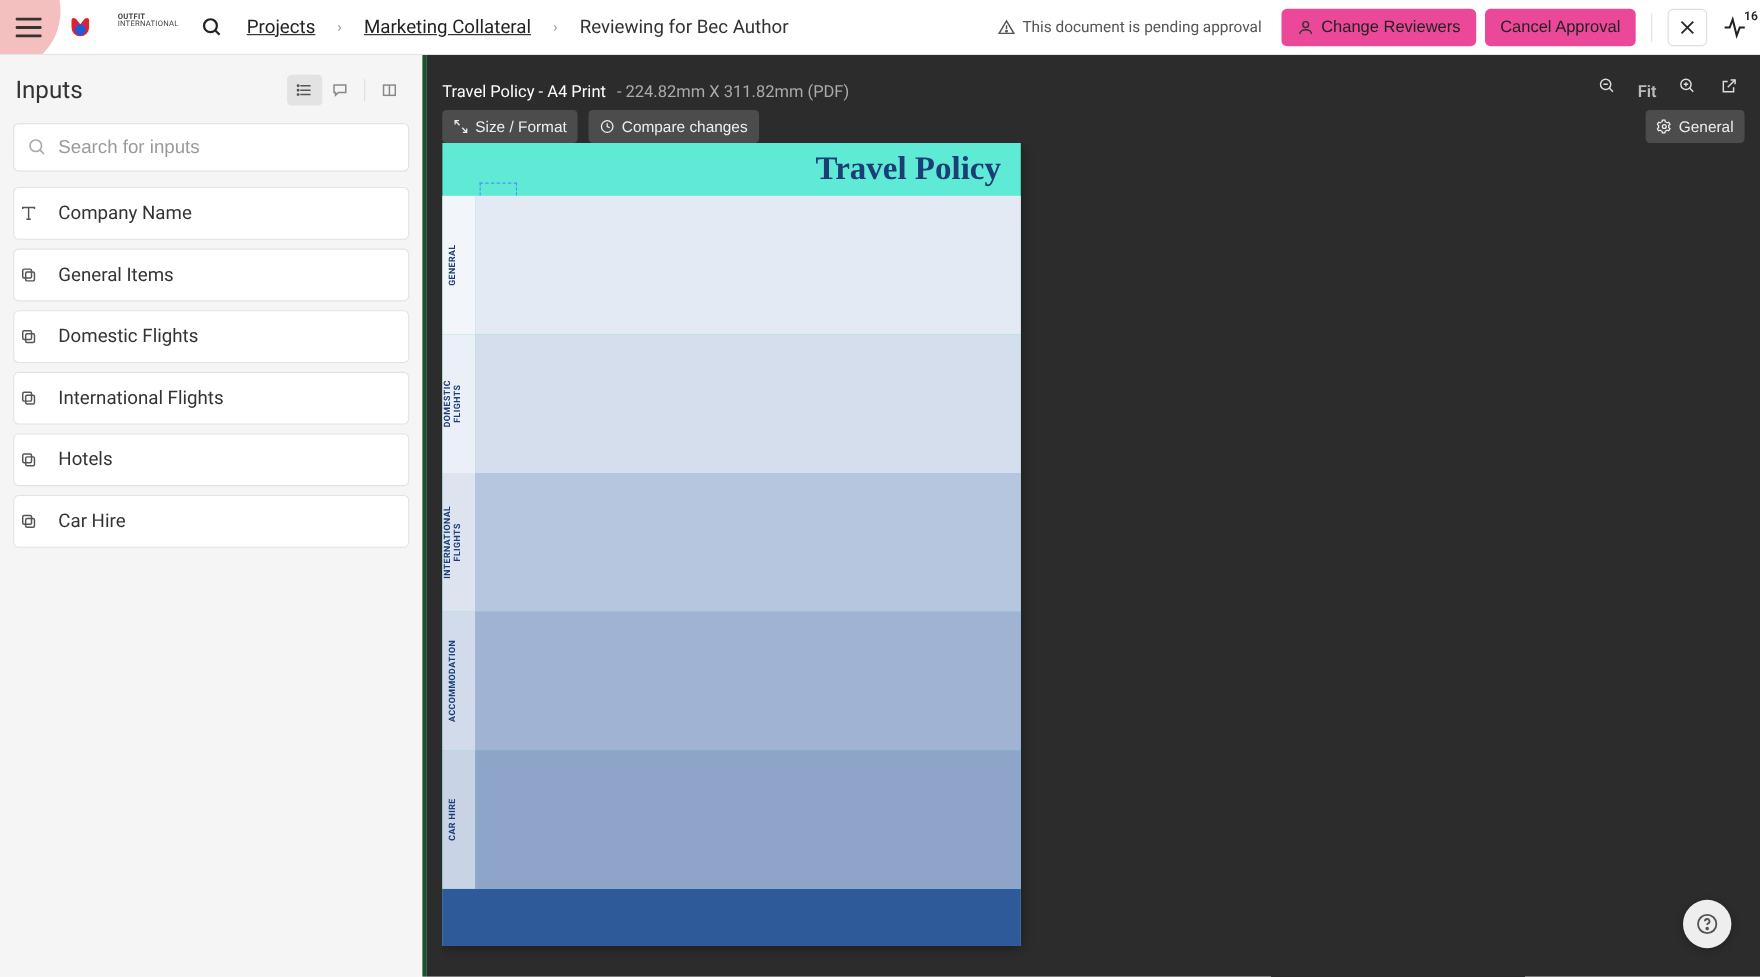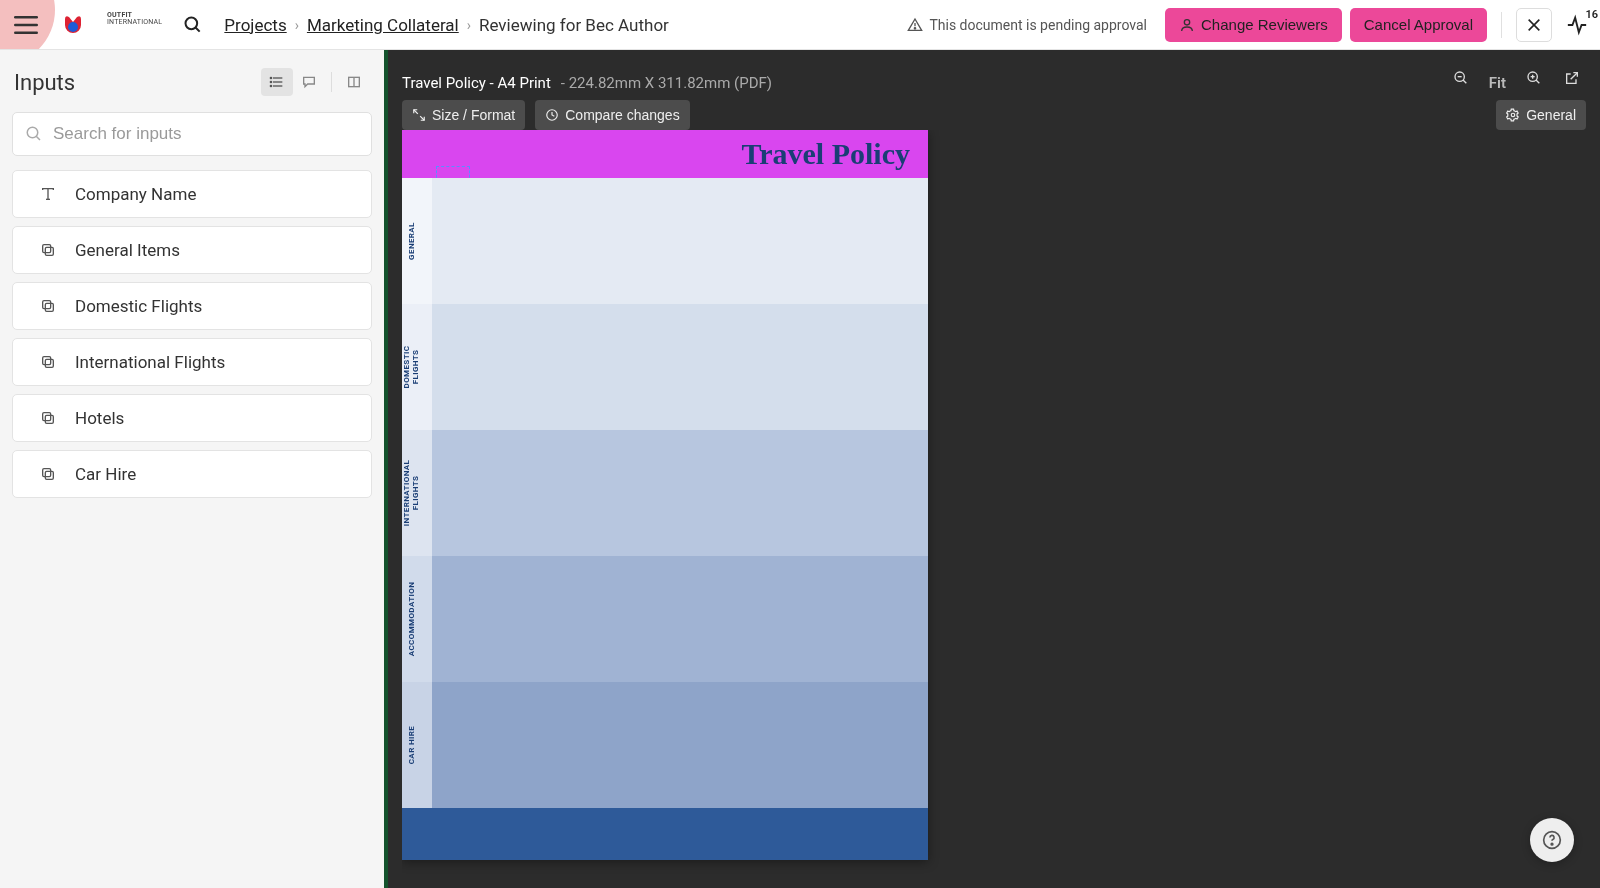--- a/index.html
+++ b/index.html
@@ -29,21 +29,21 @@
     gap: 8px;
   }
   .hamburger { width: 44px; height: 44px; display:flex; align-items:center; justify-content:center; cursor:pointer; }
   .brand { display:flex; align-items:flex-start; gap:21px; margin-left:4px; }
   .brand-mark {
     width:26px; height:26px;
     display:flex; align-items:center; justify-content:center;
   }
   .brand-text { font-size:7px; font-weight:700; color:#444; line-height:1; letter-spacing:0.2px; }
   .search-btn { width:34px; height:34px; display:flex; align-items:center; justify-content:center; margin-left:6px; cursor:pointer; }
-  .breadcrumbs { display:flex; align-items:center; gap:8px; font-size:17px; color:#333; margin-left:6px; }
+  .breadcrumbs { display:flex; align-items:center; gap:20px; font-size:17px; color:#333; margin-left:6px; }
   .breadcrumbs a { color:#222; text-decoration: underline; cursor:pointer; }
   .crumb-sep { color:#999; font-size:14px; }
   .crumb-current { color:#333; }
 
   .topbar .spacer { flex:1; }
 
   .pending { display:flex; align-items:center; gap:6px; color:#555; font-size:14px; margin-right:10px; }
   .btn {
     height:34px; padding:0 14px; border-radius:5px; border:none;
     background:#ec4899; color:#222; font-size:15px; cursor:pointer;
@@ -82,21 +82,21 @@
     display:flex; align-items:center; gap:10px;
     border:1px solid #e0e0e0; background:#fff; border-radius:5px;
     height:44px; padding:0 12px; margin-bottom:14px;
   }
   .search-row input { border:none; outline:none; font-size:17px; color:#333; background:transparent; flex:1; }
   .search-row input::placeholder { color:#9a9a9a; }
 
   .input-card {
     display:flex; align-items:center; gap:18px;
     background:#fff; border:1px solid #e3e3e3; border-radius:5px;
-    height:48px; padding:0 26px; margin-bottom:8px;
+    height:48px; padding:0 4px; margin-bottom:8px;
     font-size:17px; color:#333; cursor:pointer;
   }
   .input-card .ico { width:18px; display:flex; justify-content:center; color:#555; }
 
   
   .canvas-wrap {
     flex:1; background:#2c2c2c; position:relative;
     padding:14px;
   }
   .doc-toolbar {
@@ -116,21 +116,21 @@
   .doc-subbar { display:flex; align-items:center; gap:10px; margin-top:8px; }
 
   .canvas-area {
     position:absolute; left:14px; right:14px; top:80px; bottom:14px;
     overflow:hidden;
   }
   .page {
     position:relative;
     width: 526px;
     height: 730px;
-    background:#d946ef;
+    background:#5eead4;
     margin-left:0;
     box-shadow: 0 2px 10px rgba(0,0,0,0.4);
   }
   .page-title {
     position:absolute; top:0; left:0; right:0; height:48px;
     display:flex; align-items:center; justify-content:flex-end;
     padding-right:18px;
     font-size:30px; font-weight:700; color:#1a3e75;
     font-family: Georgia, "Times New Roman", serif;
   }

